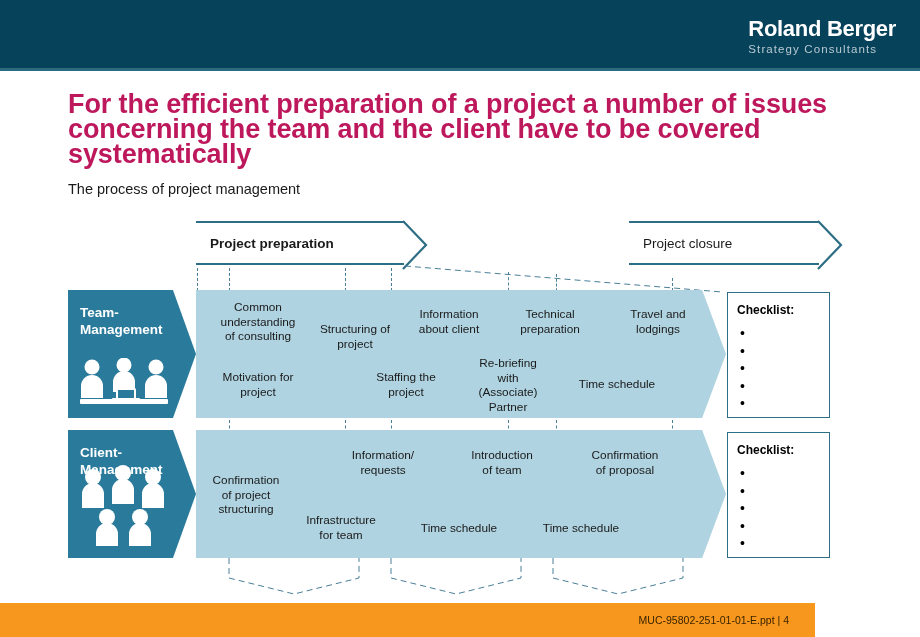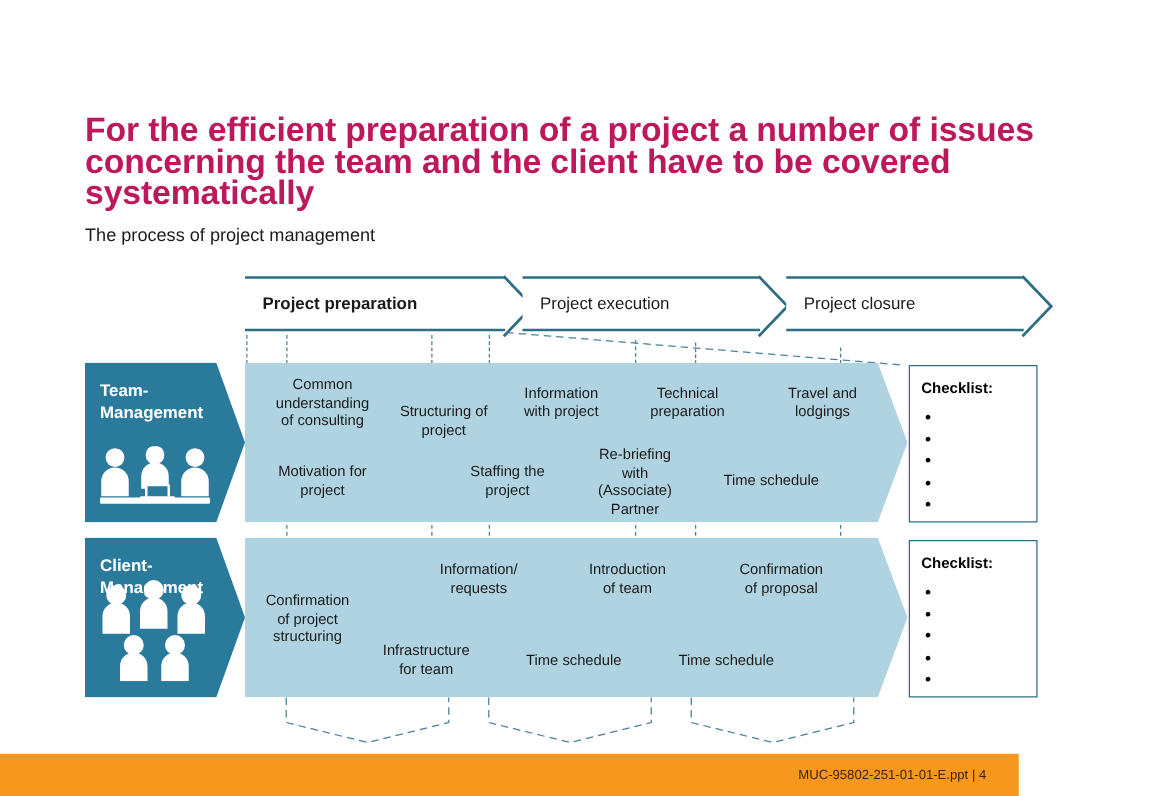--- a/index.html
+++ b/index.html
@@ -115,40 +115,38 @@
   .footer .meta {
     position: absolute; right: 26px; top: 50%; transform: translateY(-50%);
     font-size: 10.5px; color: #3a2400; white-space: nowrap;
   }
 </style>
 </head>
 <body>
 
 <div id="slide">
 
+  <div class="header-bar">
+    <div class="logo">
+      <div class="logo-main">Roland Berger</div>
+      <div class="logo-sub">Strategy Consultants</div>
+    </div>
+    <div class="rule"></div>
+  </div>
 
   <div class="title">For the efficient preparation of a project a number of issues concerning the team and the client have to be covered systematically</div>
   <div class="subtitle">The process of project management</div>
 
   <div class="chev active" style="left:196px; top:221px; width:208px;">
     <svg class="tip-svg" width="26" height="50" viewBox="0 0 26 50">
       <path d="M1 1 L24 25 L1 49" fill="none" stroke="#2e6e85" stroke-width="2.2"></path>
     </svg>
     <span class="lbl">Project preparation</span>
   </div>
 
-  <div class="chev" style="left:418px; top:221px; width:190px;">
-    <svg class="notch-svg" width="26" height="50" viewBox="0 0 26 50">
-      <path d="M1 1 L24 25 L1 49" fill="none" stroke="#2e6e85" stroke-width="0"></path>
-    </svg>
-    <svg class="tip-svg" width="26" height="50" viewBox="0 0 26 50">
-      <path d="M1 1 L24 25 L1 49" fill="none" stroke="#2e6e85" stroke-width="2.2"></path>
-    </svg>
-    <span class="lbl">Project execution</span>
-  </div>
 
   <div class="chev" style="left:629px; top:221px; width:190px;">
     <svg class="tip-svg" width="26" height="50" viewBox="0 0 26 50">
       <path d="M1 1 L24 25 L1 49" fill="none" stroke="#2e6e85" stroke-width="2.2"></path>
     </svg>
     <span class="lbl">Project closure</span>
   </div>
 
   <div class="vguide" style="left:197px; top:268px; height:28px;"></div>
   <div class="vguide" style="left:229px; top:268px; height:28px;"></div>
@@ -197,21 +195,21 @@
 
   <div class="row-body" style="left:196px; top:290px; width:530px;">
   </div>
   <div>
     <div class="item" style="left:207px; top:300px; width:102px; white-space:pre-line;">Common
 understanding
 of consulting</div>
     <div class="item" style="left:303px; top:322px; width:104px; white-space:pre-line;">Structuring of
 project</div>
     <div class="item" style="left:398px; top:307px; width:102px; white-space:pre-line;">Information
-with project</div>
+about client</div>
     <div class="item" style="left:500px; top:307px; width:100px; white-space:pre-line;">Technical
 preparation</div>
     <div class="item" style="left:608px; top:307px; width:100px; white-space:pre-line;">Travel and
 lodgings</div>
 
     <div class="item" style="left:207px; top:370px; width:102px; white-space:pre-line;">Motivation for
 project</div>
     <div class="item" style="left:356px; top:370px; width:100px; white-space:pre-line;">Staffing the
 project</div>
     <div class="item" style="left:458px; top:356px; width:100px; white-space:pre-line;">Re-briefing

